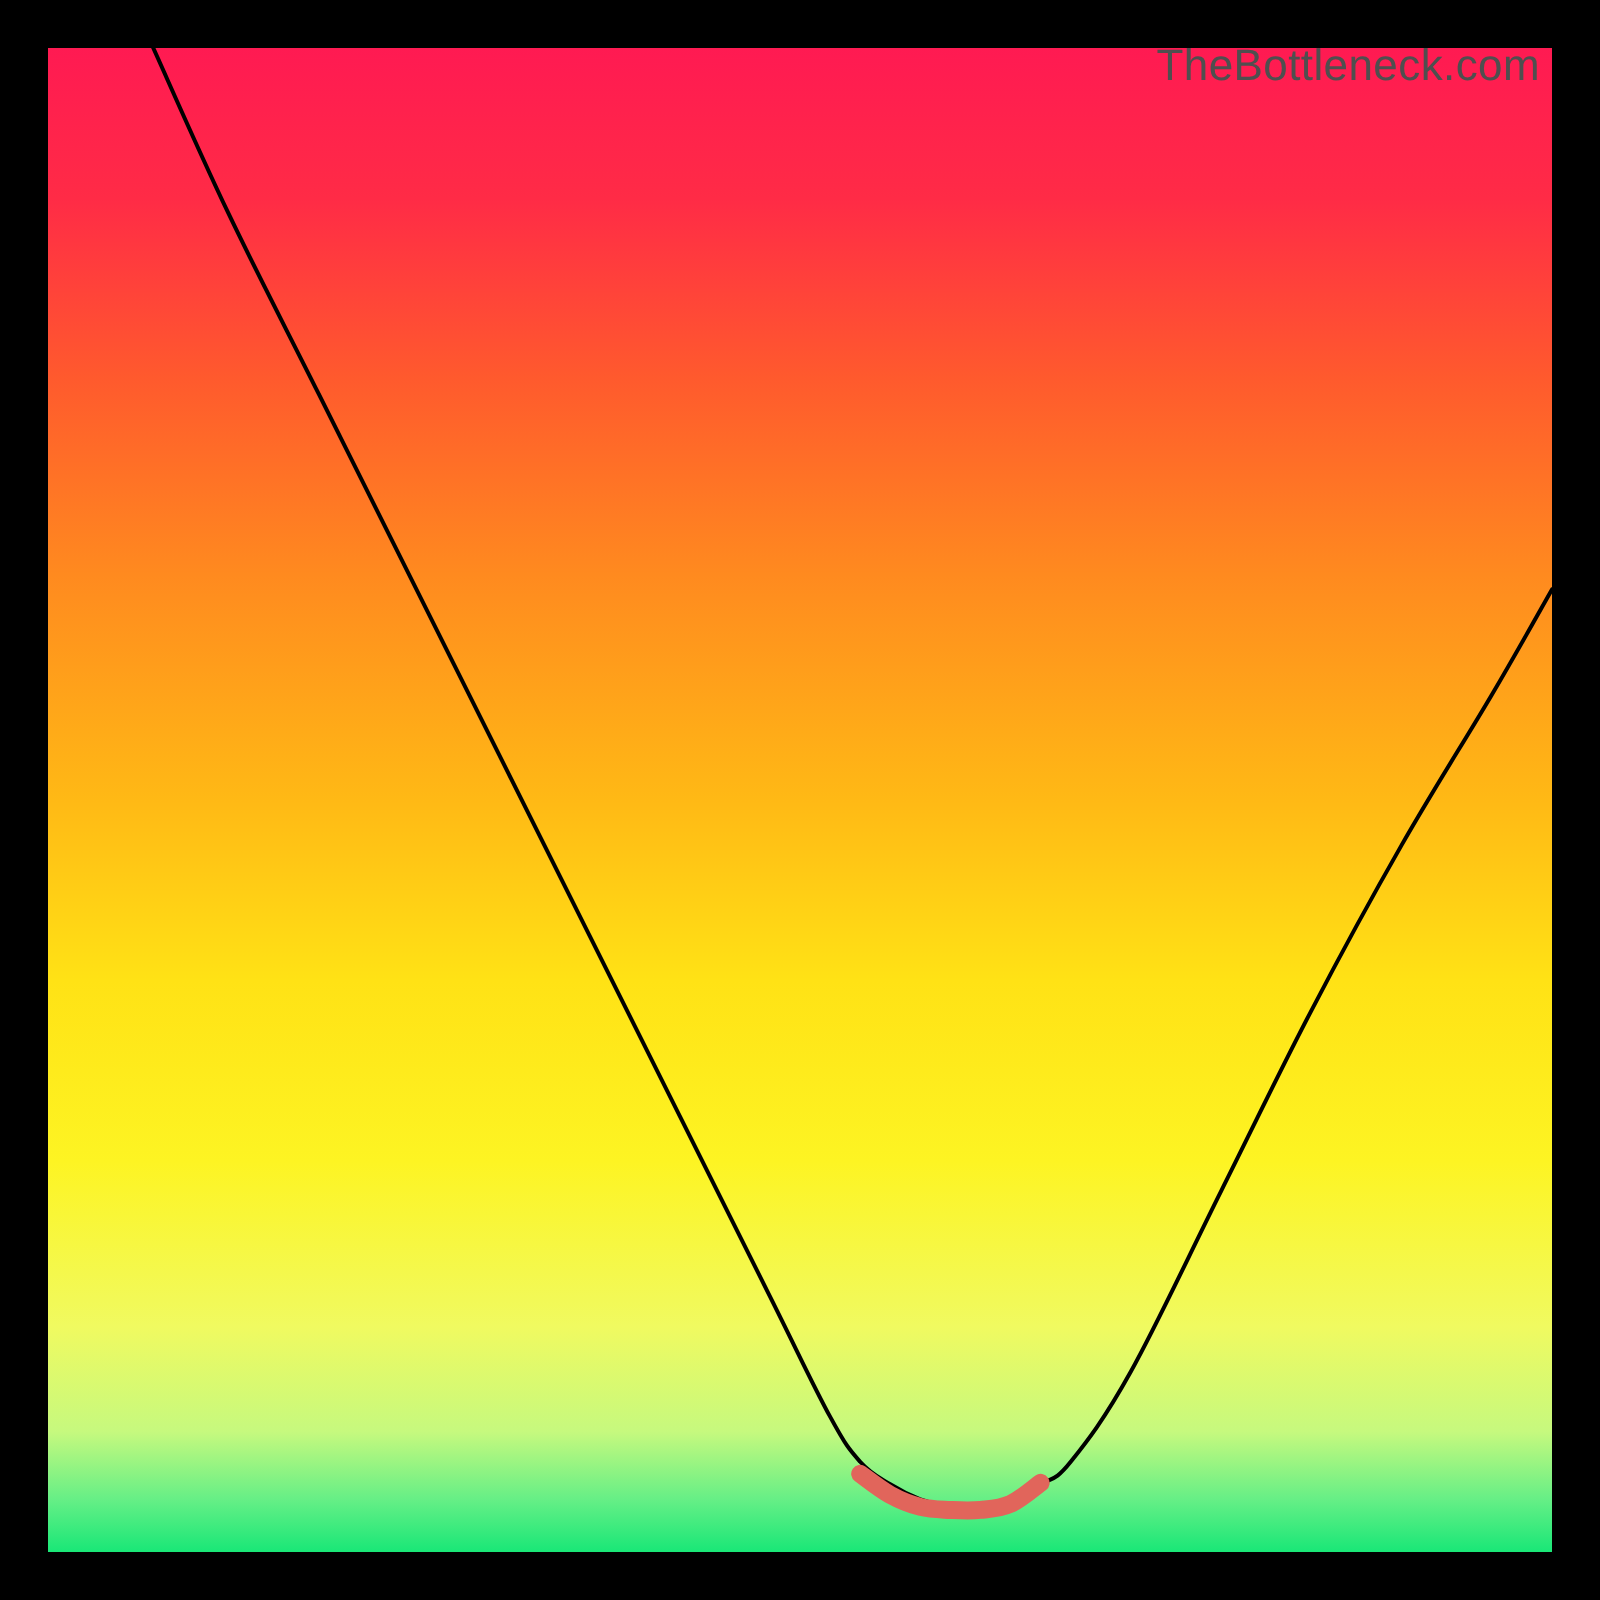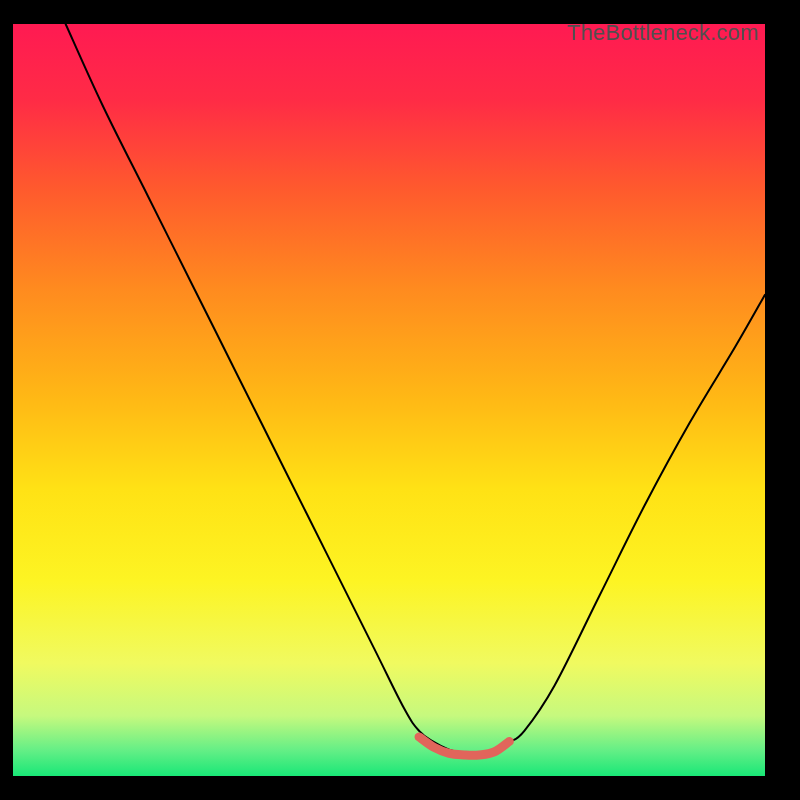--- a/index.html
+++ b/index.html
@@ -10,21 +10,21 @@
     background: #000;
     overflow: hidden;
   }
   .frame {
     position: absolute;
     inset: 0;
     background: #000;
   }
   .plot-area {
     position: absolute;
-    left: 13px;
+    left: 24px;
     top: 24px;
     width: 752px;
     height: 752px;
     overflow: hidden;
   }
   .watermark {
     position: absolute;
     top: -4px;
     right: 6px;
     font-family: Arial, Helvetica, sans-serif;

